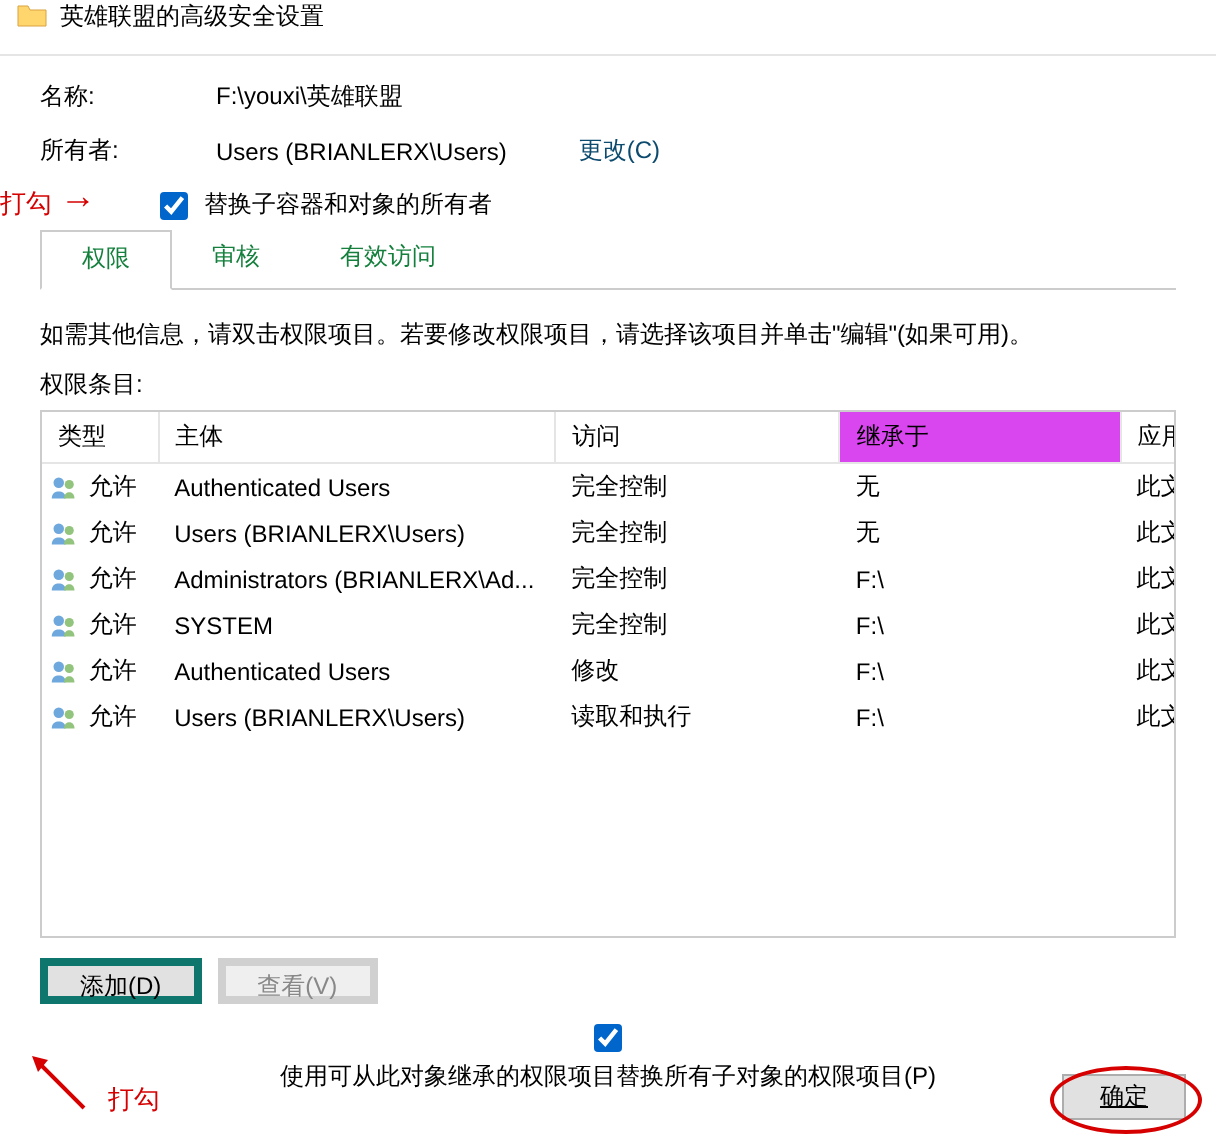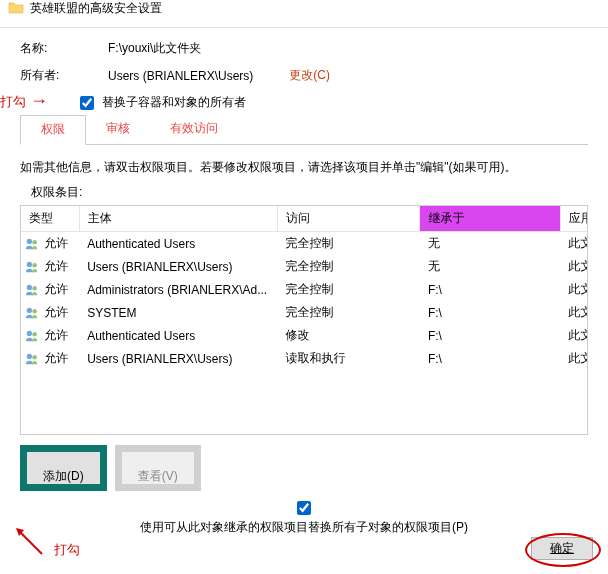--- a/index.html
+++ b/index.html
@@ -4,39 +4,39 @@
 <style>
 * { box-sizing: border-box; margin: 0; padding: 0; }
 body { font-family: "Microsoft YaHei", "Segoe UI", Tahoma, sans-serif; font-size: 12px; background: #fff; color: #000; width: 608px; height: 574px; overflow: hidden; position: relative; }
 .titlebar { height: 28px; border-bottom: 1px solid #e5e5e5; display: flex; padding: 0 8px; gap: 6px; background: #fff; }
 .titlebar .icon { width: 16px; height: 16px; }
 .titlebar .title { font-size: 12px; }
 .content { padding: 12px 20px 0 20px; position: relative; }
 .row { display: flex; align-items: center; margin-bottom: 10px; gap: 28px; }
 .row .lbl { width: 60px; color: #000; }
 .row .val { }
-.link { color: #c2410c; cursor: pointer; margin-left: 8px; }
+.link { color: #0c4a6e; cursor: pointer; margin-left: 8px; }
 .annot { color: #d60000; font-size: 13px; position: absolute; pointer-events: none; }
 .arrow-r { color: #d60000; font-size: 18px; position: absolute; pointer-events: none; }
 .checkbox-line { display: flex; align-items: center; gap: 8px; margin-left: 60px; margin-bottom: 4px; }
 .checkbox-line input { width: 14px; height: 14px; accent-color: #0066cc; }
 .tabs { display: flex; border-bottom: 1px solid #ccc; margin-top: 4px; }
-.tab { padding: 5px 20px 6px; font-size: 12px; cursor: pointer; position: relative; color: #ef4444; text-align: center; }
+.tab { padding: 5px 20px 6px; font-size: 12px; cursor: pointer; position: relative; color: #15803d; text-align: center; }
 .tab.active { border: 1px solid #ccc; border-bottom: 1px solid #fff; background: #fff; margin-bottom: -1px; }
 .hint { margin: 14px 0 8px; font-size: 12px; }
-.list-label { margin-bottom: 4px; margin-left: 11px; }
-.grid { border: 1px solid #ccc; height: 230px; overflow: auto; }
+.list-label { margin-bottom: 4px; }
+.grid { border: 1px solid #ccc; height: 264px; overflow: auto; }
 .grid table { width: 640px; border-collapse: collapse; font-size: 12px; }
 .grid th { text-align: left; font-weight: normal; padding: 4px 8px; border-right: 1px solid #e5e5e5; border-bottom: 1px solid #e5e5e5; background: #fff; position: sticky; top: 0; height: 22px; }
 .grid th.hover { background: #d946ef; }
 .grid td { padding: 3px 8px; white-space: nowrap; overflow: hidden; text-overflow: ellipsis; }
 .grid tr { height: 22px; }
 .grid .ico { width: 14px; height: 14px; vertical-align: middle; margin-right: 2px; }
 .btnrow { margin-top: 10px; display: flex; gap: 8px; }
-button { font-family: inherit; font-size: 12px; padding: 16px 16px; min-width: 72px; height: 23px; background: #e1e1e1; border: 7px solid #0f766e; cursor: pointer; }
+button { font-family: inherit; font-size: 12px; padding: 2px 16px; min-width: 72px; height: 23px; background: #e1e1e1; border: 4px solid #0f766e; cursor: pointer; }
 button:disabled { color: #888; background: #efefef; border-color: #d0d0d0; cursor: default; }
 .btnrow2 { margin-top: 10px; }
 .checkbox-line2 { display: flex; align-items: center; gap: 4px; margin-top: 10px; flex-direction: column; }
 .checkbox-line2 input { width: 14px; height: 14px; accent-color: #0066cc; }
 .ok-btn { position: absolute; right: 15px; bottom: 14px; min-width: 58px; height: 23px; padding: 2px 18px; background: #e1e1e1; border: 1px solid #adadad; text-decoration: underline; }
 .ok-circle { position: absolute; right: 7px; bottom: 7px; width: 76px; height: 34px; border: 2px solid #d60000; border-radius: 50%; pointer-events: none; }
 .col-type { width: 58px; }
 .col-principal { width: 198px; }
 .col-access { width: 142px; }
 .col-inh { width: 140px; }
@@ -49,21 +49,21 @@
 <div class="titlebar">
   <svg class="icon" viewBox="0 0 16 16">
       <path fill="#ffd66e" stroke="#d9a33f" stroke-width="0.5" d="M1 3h5l1 2h8v8H1z"></path>
     </svg>
   <span class="title">英雄联盟的高级安全设置</span>
 </div>
 
 <div class="content">
   <div class="row">
     <span class="lbl">名称:</span>
-    <span class="val">F:\youxi\此文件夹</span>
+    <span class="val">F:\youxi\英雄联盟</span>
   </div>
   <div class="row">
     <span class="lbl">所有者:</span>
     <span class="val">Users (BRIANLERX\Users)</span>
     <span class="link">更改(C)</span>
   </div>
 
   <span class="annot" style="left:0px; top:65px;">打勾</span>
   <span class="arrow-r" style="left:30px; top:60px;">→</span>
 

